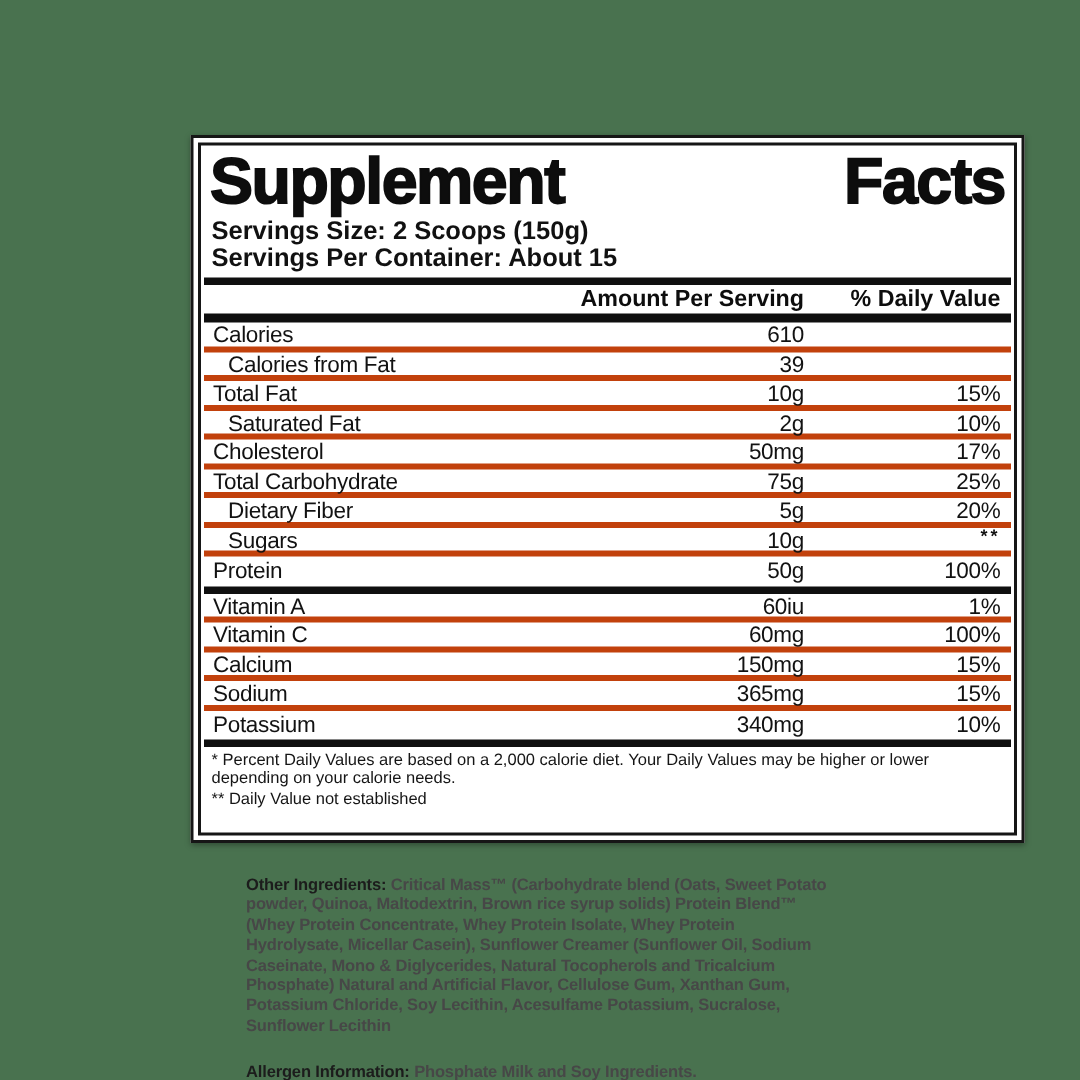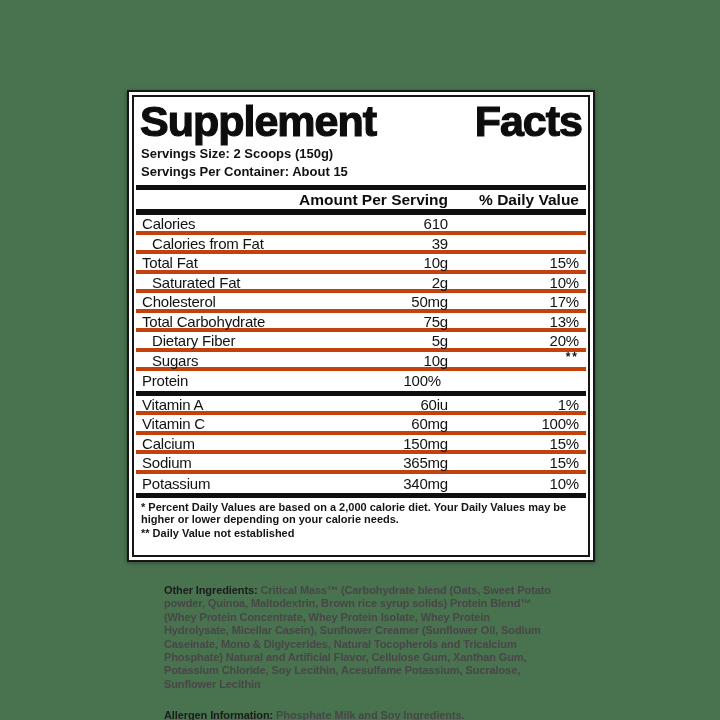--- a/index.html
+++ b/index.html
@@ -1,36 +1,36 @@
 <!DOCTYPE html>
 <html><head>
 <meta charset="utf-8">
 <style>
   html,body{margin:0;padding:0;}
   body{width:720px;height:720px;font-family:"Liberation Sans",sans-serif;}
   .page{position:relative;width:720px;height:720px;overflow:hidden;}
 
   .panel{
-    position:absolute;left:127px;top:90px;width:468px;height:472px;
+    position:absolute;left:127px;top:90px;width:556px;height:472px;
     background:#ffffff;border:2px solid #161616;padding:3px;
     box-sizing:border-box;box-shadow:0 1px 4px rgba(0,0,0,.35);
   }
   .panel-inner{
     width:100%;height:100%;box-sizing:border-box;
     border:2px solid #161616;padding:0 2px;overflow:hidden;
   }
 
   .sf-title{
     margin:2px 4px 0 4px;height:46px;
     font-size:43px;line-height:45px;font-weight:bold;letter-spacing:-1px;
     color:#0d0d0d;text-align:justify;text-align-last:justify;
     -webkit-text-stroke:1.2px #0d0d0d;white-space:nowrap;
   }
   .serving-line{
-    margin:0 0 0 5px;font-size:13px;line-height:18px;font-weight:bold;color:#111;
+    margin:0 0 0 5px;font-size:17px;line-height:18px;font-weight:bold;color:#111;
   }
   .spacer4{height:4px;}
   .bar{background:#0f0f0f;width:100%;}
   .bar-5{height:5px;}
   .bar-6{height:6px;}
 
   .grid-row{
     display:grid;grid-template-columns:1fr 130px 138px;
     align-items:center;box-sizing:border-box;
   }
@@ -42,21 +42,21 @@
     height:19.5px;font-size:15px;color:#121212;letter-spacing:-0.2px;
     border-bottom:4px solid #c2410c;
   }
   .row.last{border-bottom:none;}
   .row .name{padding-left:6px;white-space:nowrap;}
   .row.indent .name{padding-left:16px;}
   .row .amt{text-align:right;white-space:nowrap;}
   .row .dv{text-align:right;padding-right:7px;white-space:nowrap;}
   .row .dv.stars{font-size:12px;letter-spacing:2px;font-weight:bold;transform:translateY(-3px);}
 
-  .footnotes{padding:3px 5px 0 5px;color:#151515;font-weight:bold;}
+  .footnotes{padding:3px 5px 0 5px;color:#151515;}
   .footnotes p{margin:0 0 1px 0;font-size:11px;line-height:12.4px;}
 
   .below-text{
     position:absolute;left:146px;top:566px;width:428px;
     font-size:11px;line-height:13.4px;letter-spacing:-0.1px;
     font-weight:bold;color:#474747;
   }
   .below-text p{margin:18px;}
   .below-text .lbl{color:#1c1c1c;}
 </style>
@@ -105,34 +105,35 @@
         <span class="dv">10%</span>
       </div>
       <div class="grid-row row">
         <span class="name">Cholesterol</span>
         <span class="amt">50mg</span>
         <span class="dv">17%</span>
       </div>
       <div class="grid-row row">
         <span class="name">Total Carbohydrate</span>
         <span class="amt">75g</span>
-        <span class="dv">13%</span>
+        <span class="dv">25%</span>
       </div>
       <div class="grid-row row indent">
         <span class="name">Dietary Fiber</span>
         <span class="amt">5g</span>
         <span class="dv">20%</span>
       </div>
       <div class="grid-row row indent">
         <span class="name">Sugars</span>
         <span class="amt">10g</span>
         <span class="dv stars">**</span>
       </div>
       <div class="grid-row row last">
         <span class="name">Protein</span>
+        <span class="amt">50g</span>
         <span class="dv">100%</span>
       </div>
 
       <div class="bar bar-5"></div>
 
       <div class="grid-row row">
         <span class="name">Vitamin A</span>
         <span class="amt">60iu</span>
         <span class="dv">1%</span>
       </div>

